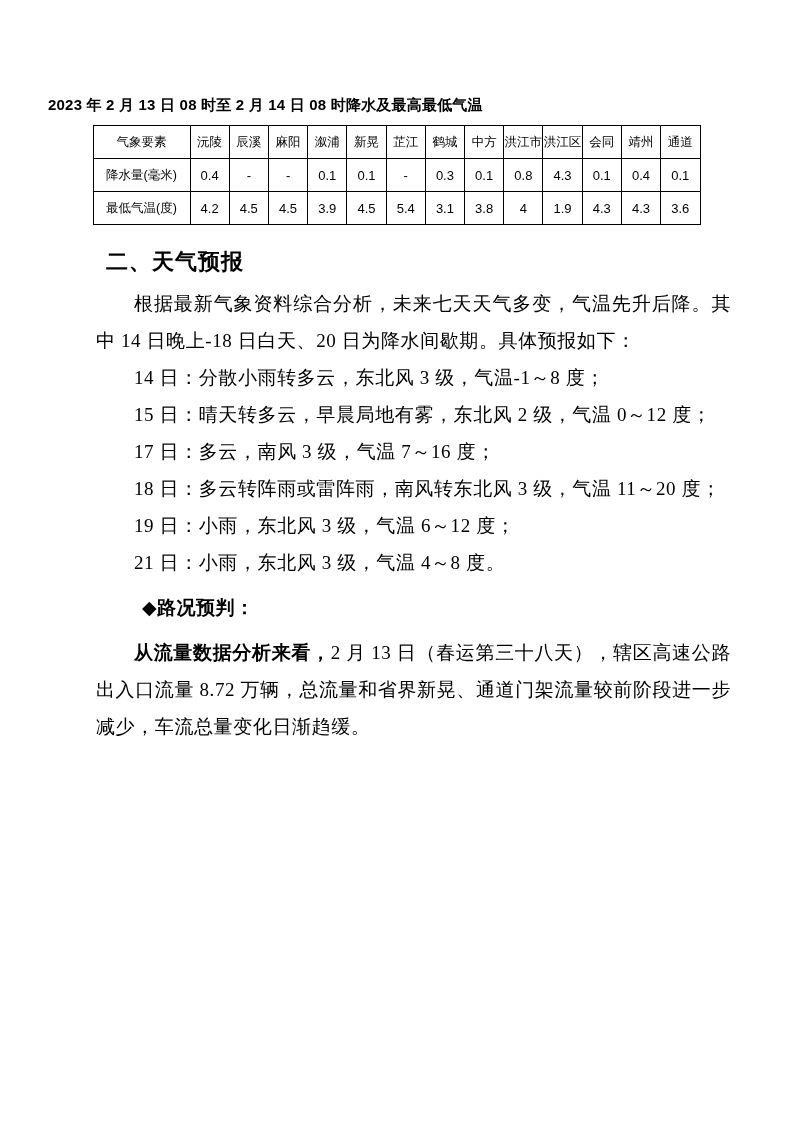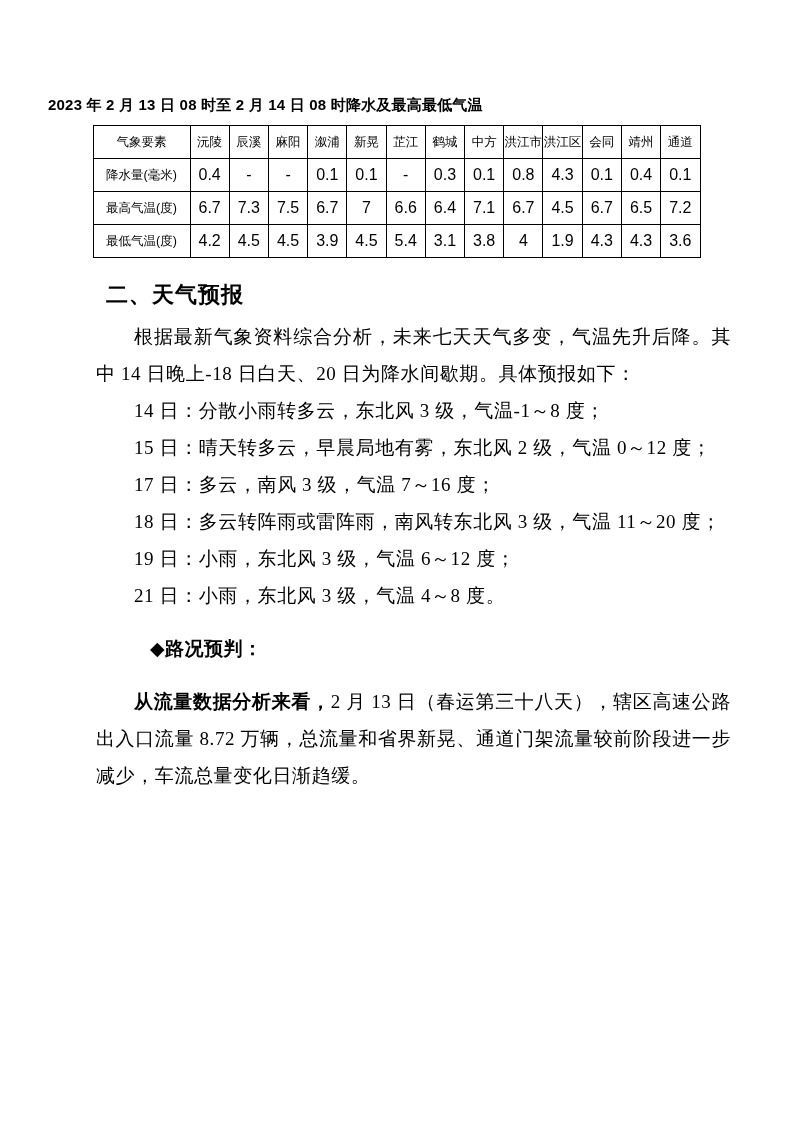--- a/index.html
+++ b/index.html
@@ -35,21 +35,21 @@
     width: 608px;
     margin: 8px auto;
     table-layout: fixed;
     padding-left: 14px;
   }
   table.wx td, table.wx th {
     border: 1px solid #000000;
     text-align: center;
     vertical-align: middle;
     font-family: "Liberation Sans", "DejaVu Sans", sans-serif;
-    font-size: 16px;
+    font-size: 13px;
     height: 32px;
     padding: 0;
     font-weight: normal;
   }
   table.wx td.rowhead, table.wx th.rowhead {
     width: 96px;
     font-size: 12.5px;
   }
   table.wx th {
     font-size: 12.5px;
@@ -67,21 +67,21 @@
     line-height: 37px;
     margin: 0;
     text-indent: 2em;
     letter-spacing: 0.6px;
     text-align: justify;
     padding: 0 14px 0 48px;
   }
   p.bullet {
     font-size: 19px;
     line-height: 37px;
-    margin: 16px;
+    margin: 8px;
     padding-left: 48px;
     text-indent: 2em;
     font-weight: bold;
     font-family: "Liberation Sans", "DejaVu Sans", sans-serif;
     letter-spacing: 0.5px;
   }
   .bold-lead {
     font-weight: bold;
     font-family: "Liberation Sans", "DejaVu Sans", sans-serif;
   }
@@ -123,36 +123,20 @@
         <td>-</td>
         <td>0.3</td>
         <td>0.1</td>
         <td>0.8</td>
         <td>4.3</td>
         <td>0.1</td>
         <td>0.4</td>
         <td>0.1</td>
       </tr>
       <tr>
-        <td class="rowhead">最高气温(度)</td>
-        <td>6.7</td>
-        <td>7.3</td>
-        <td>7.5</td>
-        <td>6.7</td>
-        <td>7</td>
-        <td>6.6</td>
-        <td>6.4</td>
-        <td>7.1</td>
-        <td>6.7</td>
-        <td>4.5</td>
-        <td>6.7</td>
-        <td>6.5</td>
-        <td>7.2</td>
-      </tr>
-      <tr>
         <td class="rowhead">最低气温(度)</td>
         <td>4.2</td>
         <td>4.5</td>
         <td>4.5</td>
         <td>3.9</td>
         <td>4.5</td>
         <td>5.4</td>
         <td>3.1</td>
         <td>3.8</td>
         <td>4</td>

